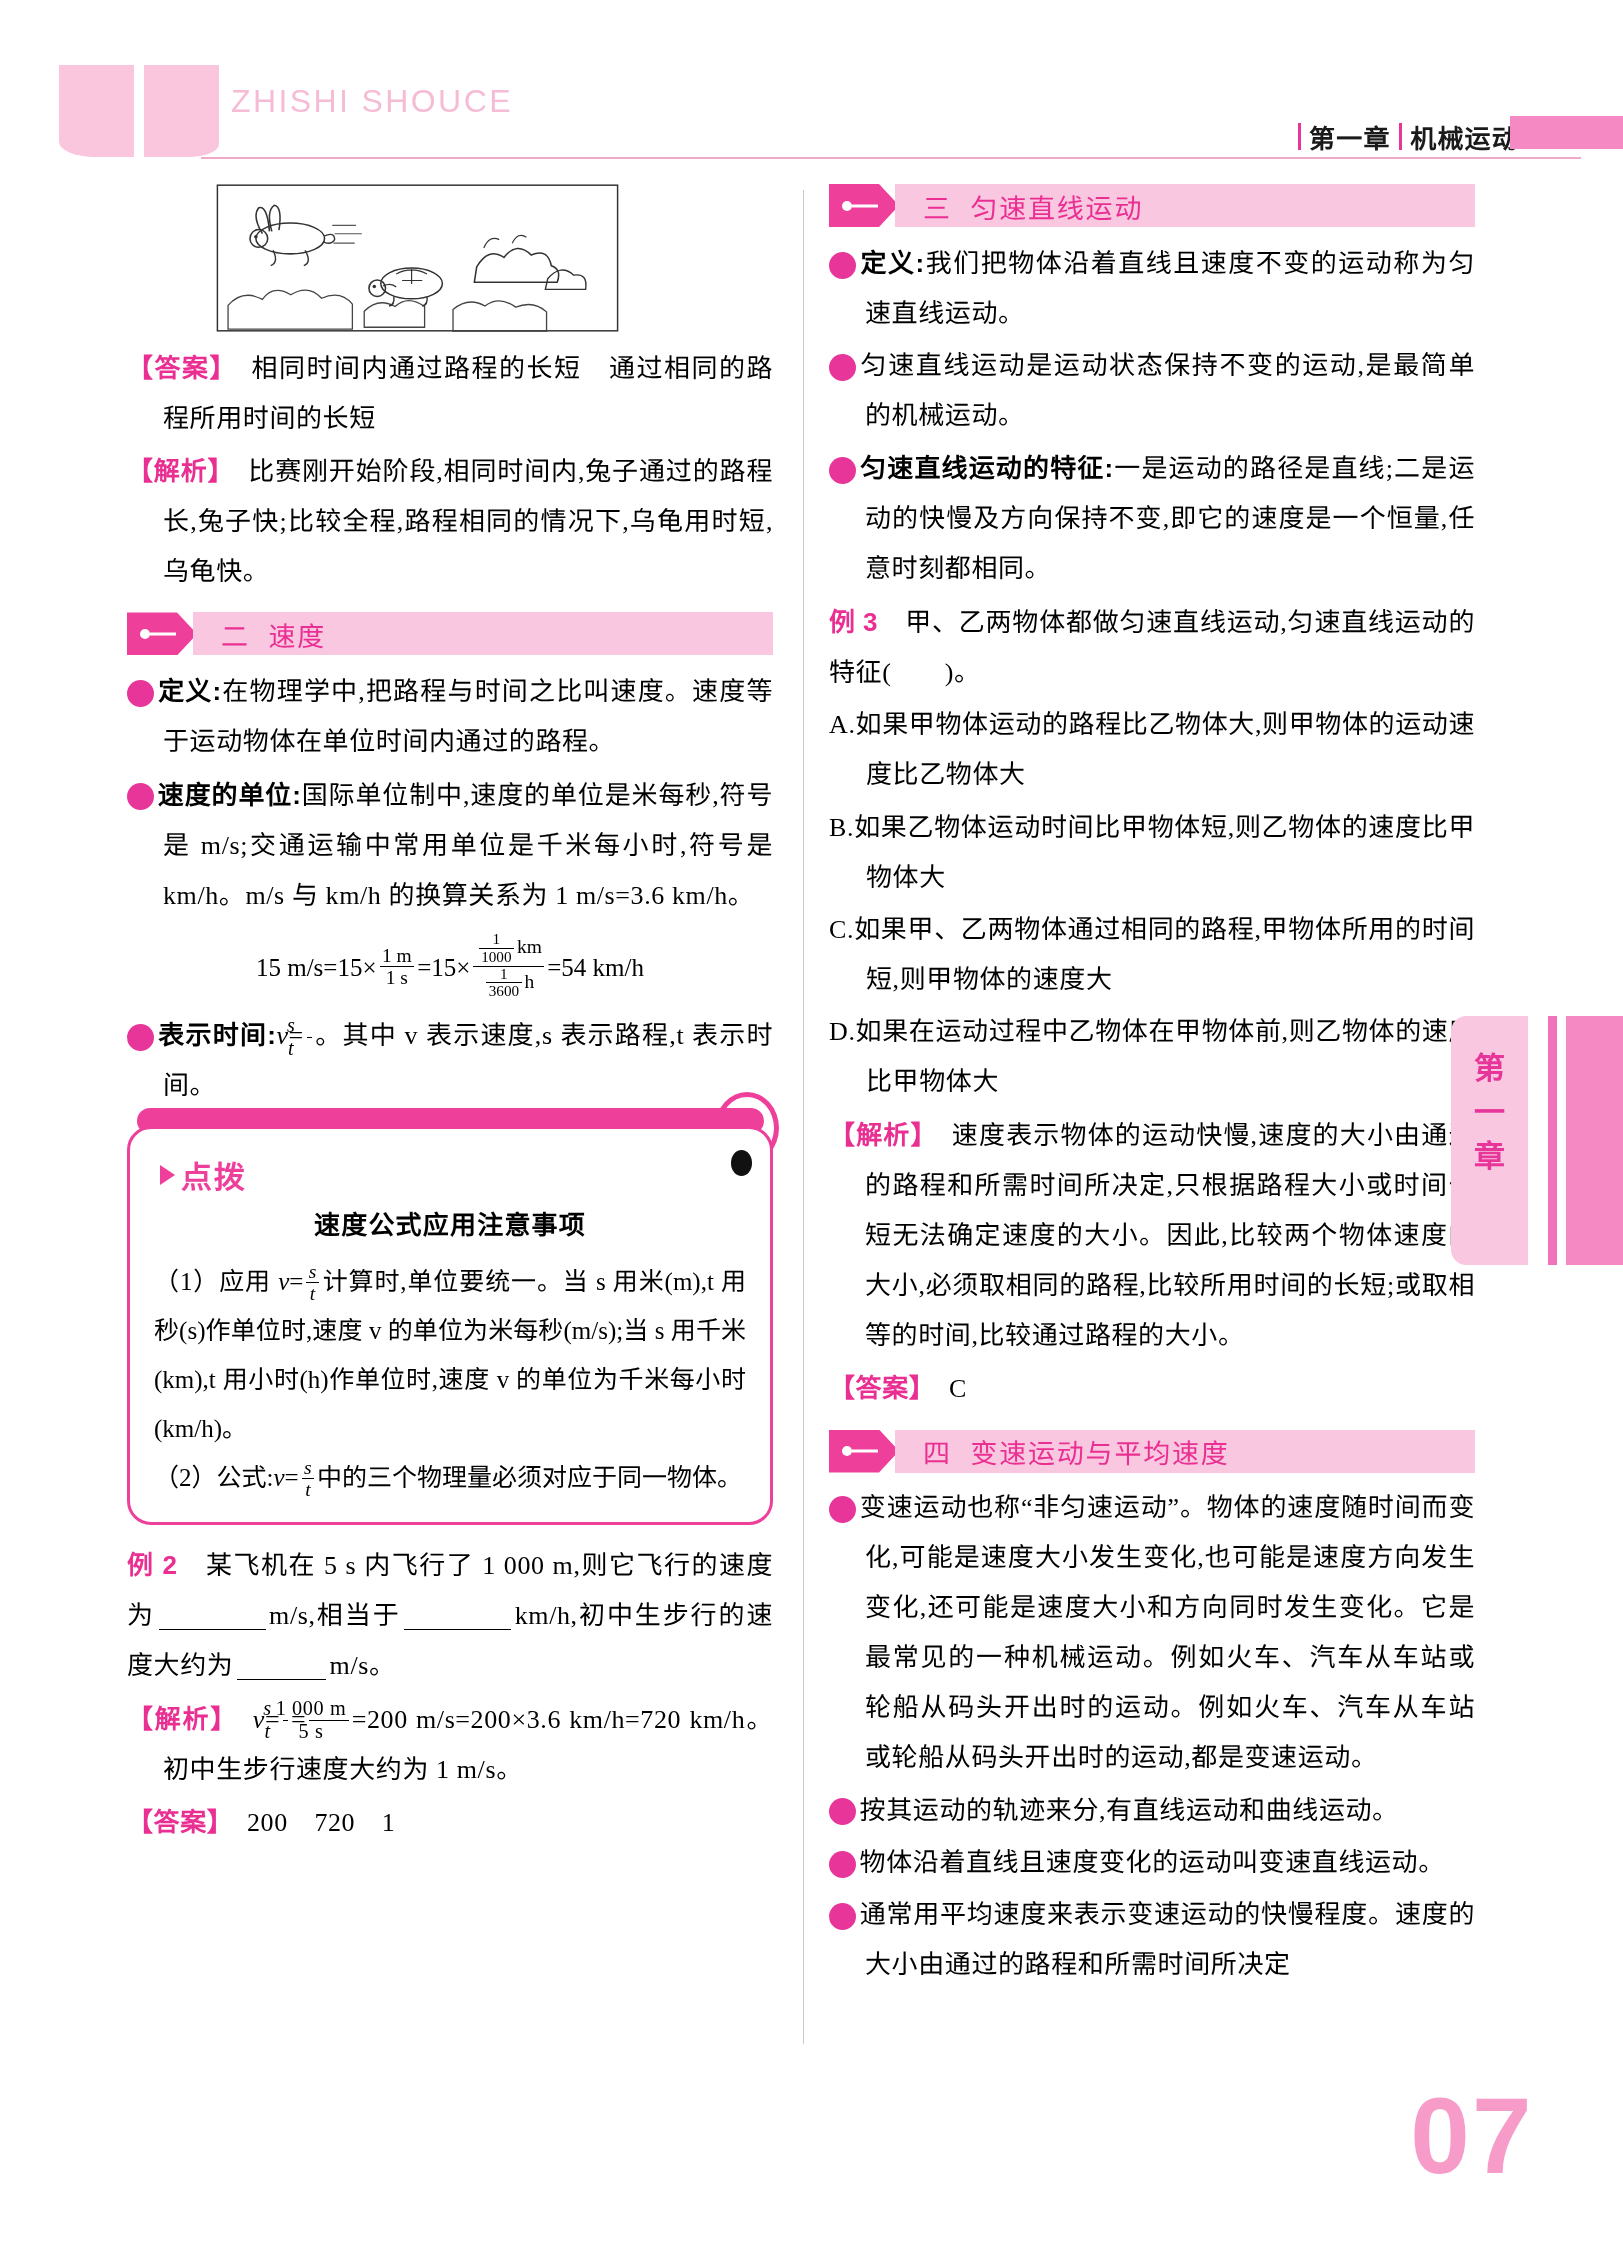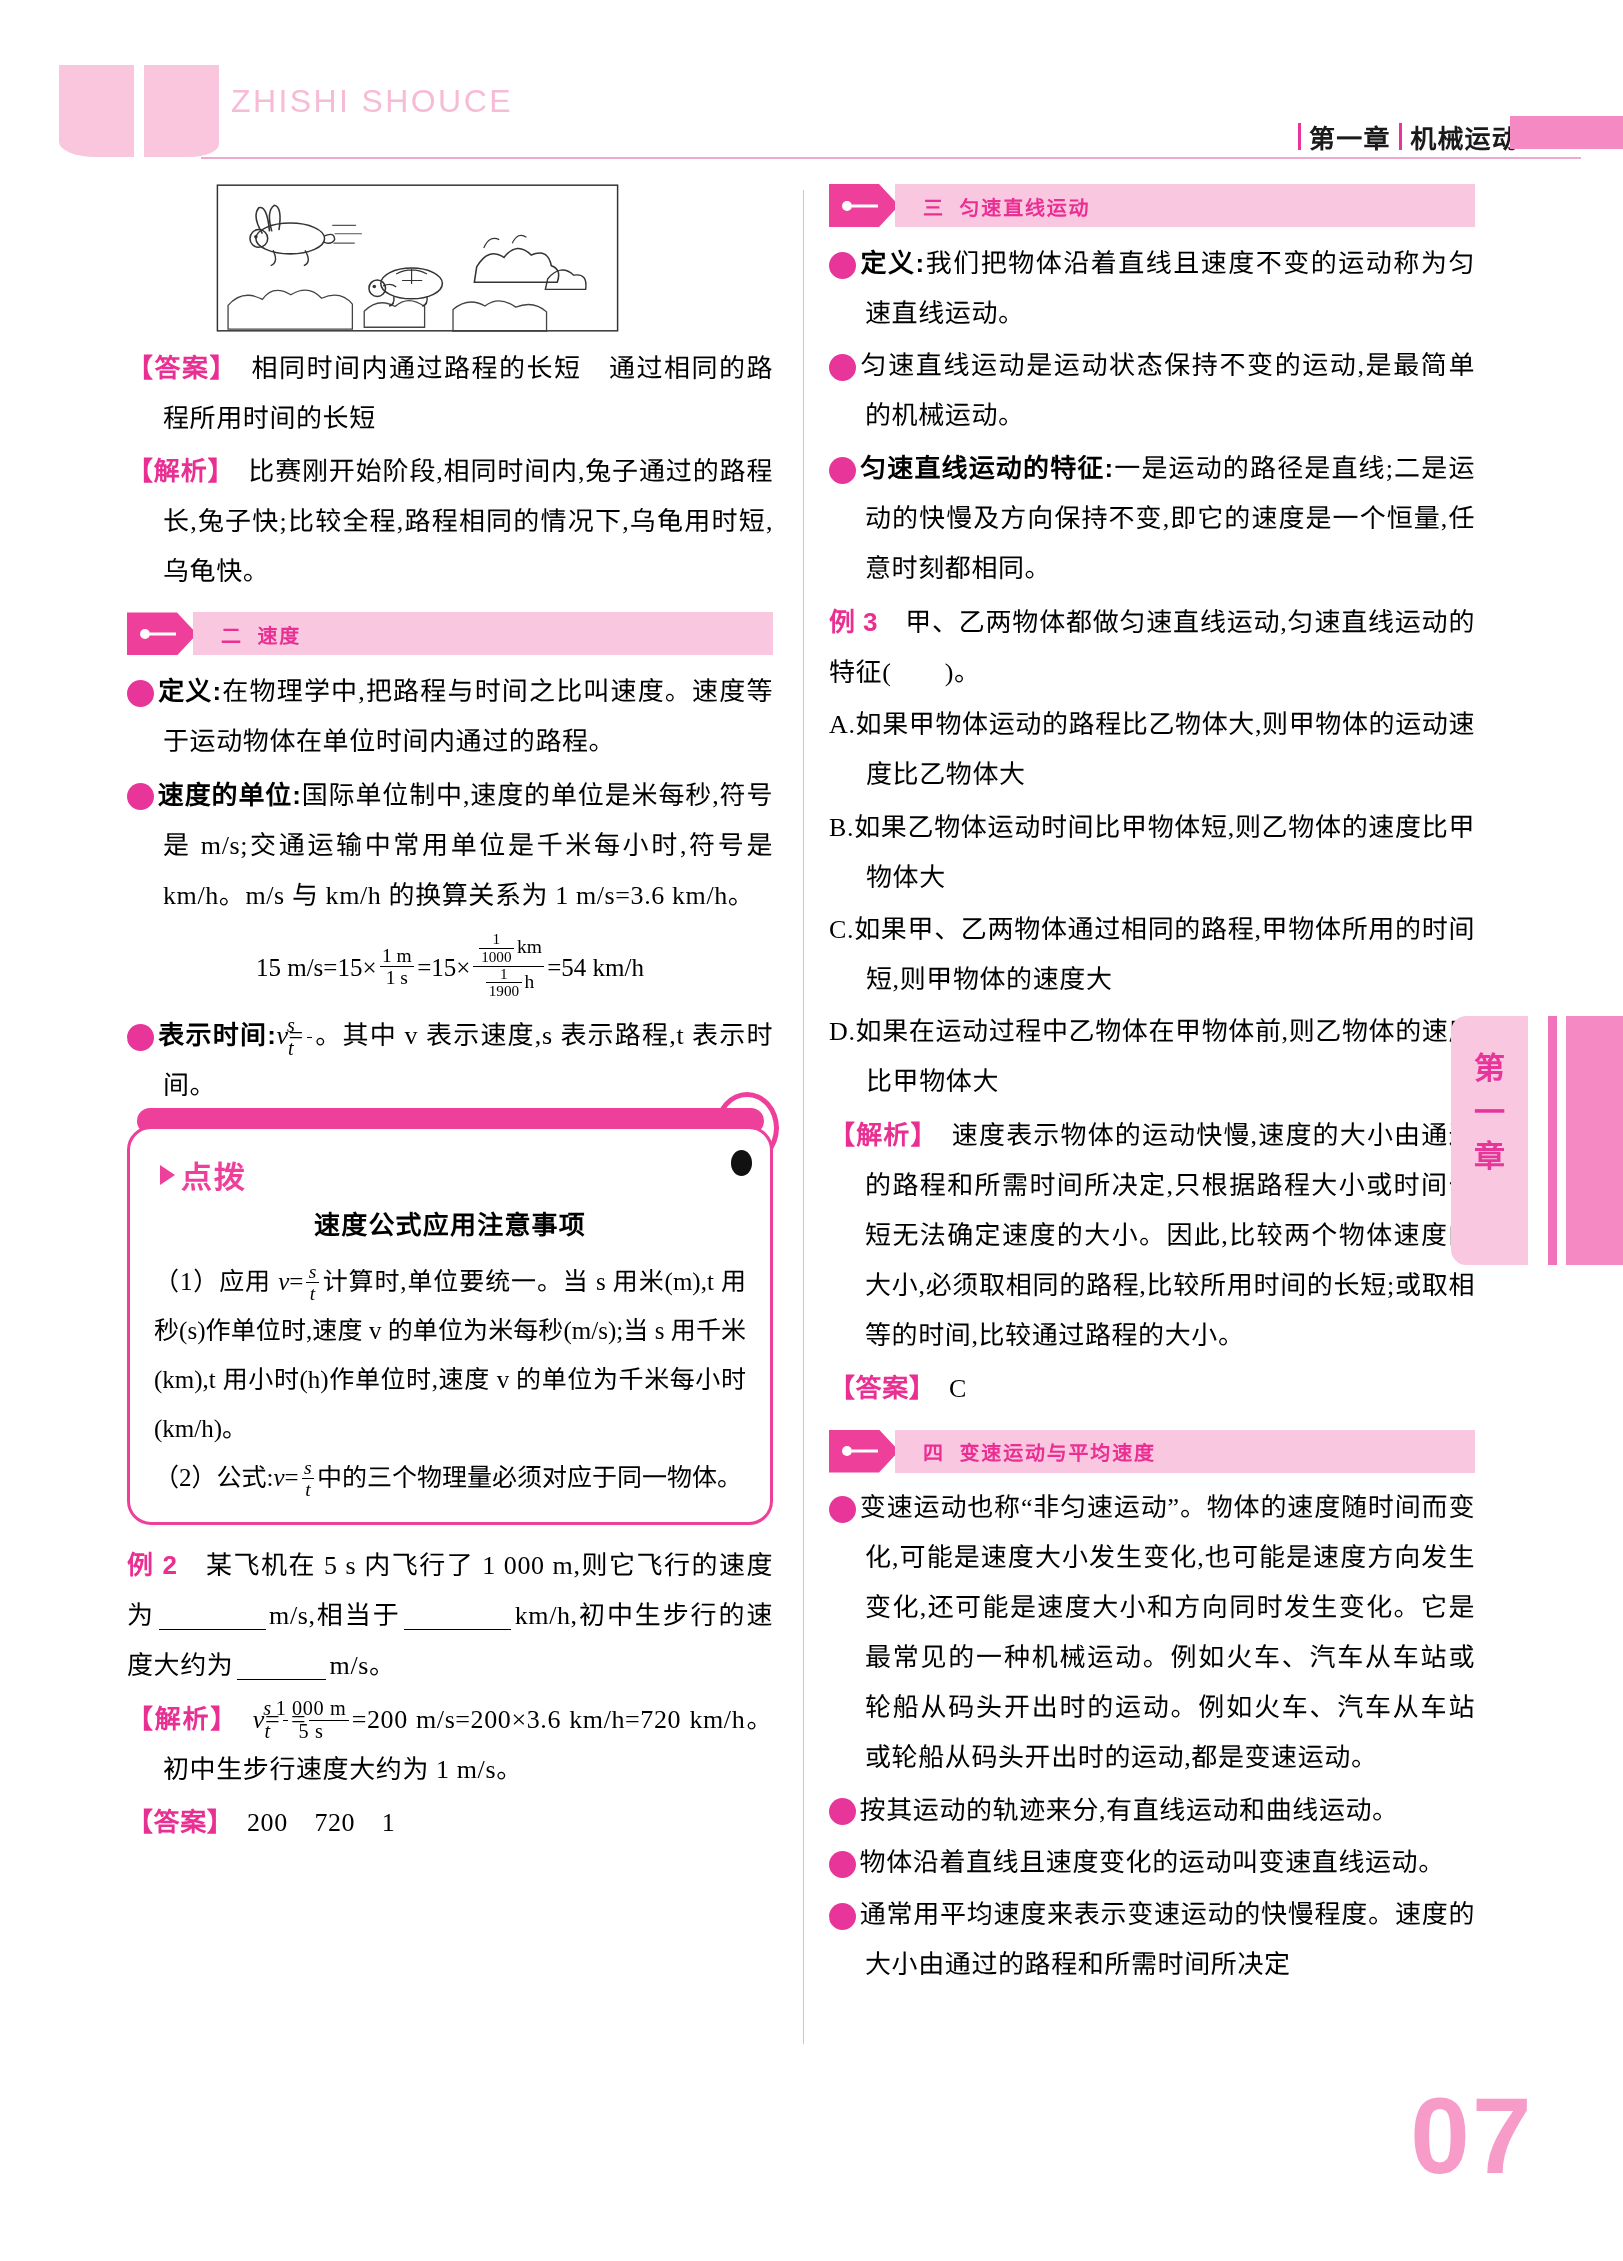--- a/index.html
+++ b/index.html
@@ -37,21 +37,21 @@
   .band{position:relative;height:43px;margin:15.4px 0 10.7px 0;}
   .band .tag{position:absolute;left:0;top:0;width:70px;height:43px;background:#ee3f9b;
      clip-path:polygon(0 0,50px 0,70px 50%,50px 100%,0 100%);}
   .band .tag .dot{position:absolute;left:13px;top:50%;transform:translateY(-50%);
      width:10px;height:10px;border-radius:50%;background:#fff;}
   .band .tag .stem{position:absolute;left:22.5px;top:50%;transform:translateY(-50%);
      width:26px;height:3px;background:#fff;}
   .band .fill{position:absolute;left:66px;top:0;right:0;height:43px;background:#f9c7e0;}
   .band .txt{position:absolute;left:94px;top:50%;transform:translateY(-50%);
      font-family:"Liberation Sans","DejaVu Sans",sans-serif;
-     font-size:20px;font-weight:700;color:#ea2f93;letter-spacing:1.8px;white-space:nowrap;}
+     font-size:27px;font-weight:400;color:#ea2f93;letter-spacing:1.8px;white-space:nowrap;}
 
   
   .para{font-size:26px;line-height:50px;letter-spacing:0.6px;text-align:justify;margin:0 0 2.4px 0;}
   .para.hang{padding-left:36px;text-indent:-36px;}
   .para.opt{padding-left:37px;text-indent:-37px;}
   .num{display:inline-block;width:27px;height:27px;line-height:27px;border-radius:50%;
     background:#e8359a;color:#fff;font-size:18px;text-align:center;vertical-align:1.2px;
     font-family:"Liberation Sans","DejaVu Sans",sans-serif;font-weight:700;margin-right:3.6px;}
   .bold{font-family:"Liberation Sans","DejaVu Sans",sans-serif;font-weight:700;}
   .tagw{color:#ea2f93;font-family:"Liberation Sans","DejaVu Sans",sans-serif;font-weight:700;}
@@ -193,21 +193,21 @@
       <span class="frac">
         <span class="n">
           <span class="frac">
             <span class="n">1</span>
             <span class="d">1000</span>
           </span><span>km</span>
         </span>
         <span class="d">
           <span class="frac">
             <span class="n">1</span>
-            <span class="d">1900</span>
+            <span class="d">3600</span>
           </span><span>h</span>
         </span>
       </span>
       <span class="t">=</span>
       <span class="t">54 km/h</span>
     </div>
 
     <p class="para hang"><span class="num">4</span><span class="bold">表示时间</span><span class="bold">:</span><span class="mi">v</span><span>=</span><span class="frac"><span class="n mi">s</span><span class="d mi">t</span></span><span>。其中 v 表示速度,s 表示路程,t 表示时间。</span></p>
 
     <div class="tipwrap">

